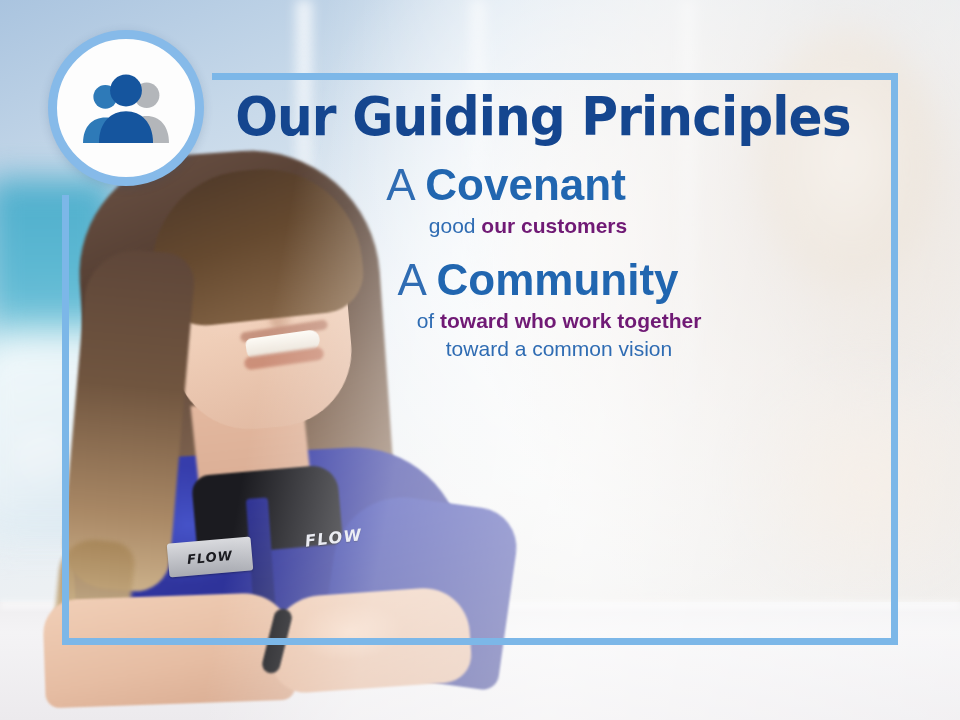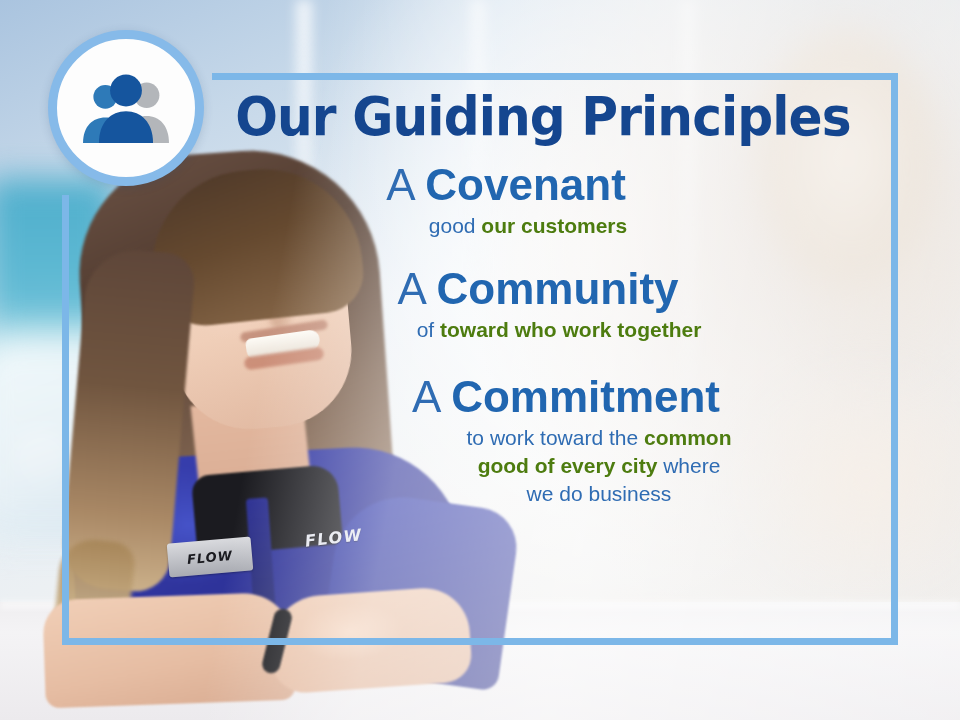--- a/index.html
+++ b/index.html
@@ -228,26 +228,26 @@
 
   .principle { margin-top:10px; }
   .p-head {
     font-size:44px; line-height:54px; color:#2f6cb3;
     font-weight:normal; white-space:nowrap;
   }
   .p-head b { font-weight:bold; color:#2166b0; }
   .p-sub {
     font-size:21px; line-height:28px; color:#2f6cb3; font-weight:normal;
   }
-  .p-sub b { font-weight:bold; color:#4d7c0f;text-align:center; }
+  .p-sub b { font-weight:bold; color:#701a75;text-align:center; }
 
   
   #principle-0 .p-head { padding-right:74px;text-align:center; }
   #principle-0 .p-sub  { padding-right:30px; }
-  #principle-1 { margin-top:22px; }
+  #principle-1 { margin-top:13px; }
   #principle-1 .p-head { padding-right:10px; }
   #principle-1 .p-sub  { padding-left:32px; }
   #principle-2 { margin-top:26px; }
   #principle-2 .p-head { padding-left:46px; }
   #principle-2 .p-sub  { padding-left:112px; }
 </style>
 </head>
 <body>
 
 <div id="stage">
@@ -321,23 +321,18 @@
     <div class="title">Our Guiding Principles</div>
 
     <div class="principle" id="principle-0">
       <div class="p-head"><span>A </span><b>Covenant</b></div>
       <div class="p-sub"><span>good </span><b>our customers</b></div>
     </div>
 
     <div class="principle" id="principle-1">
       <div class="p-head"><span>A </span><b>Community</b></div>
       <div class="p-sub"><span>of </span><b>toward who work together</b></div>
+      <div class="p-sub">toward a common vision</div>
     </div>
 
-    <div class="principle" id="principle-2">
-      <div class="p-head"><span>A </span><b>Commitment</b></div>
-      <div class="p-sub"><span>to work toward the </span><b>common</b></div>
-      <div class="p-sub"><b>good of every city</b><span> where</span></div>
-      <div class="p-sub">we do business</div>
-    </div>
 
   </div>
 </div>
 
 </body></html>

